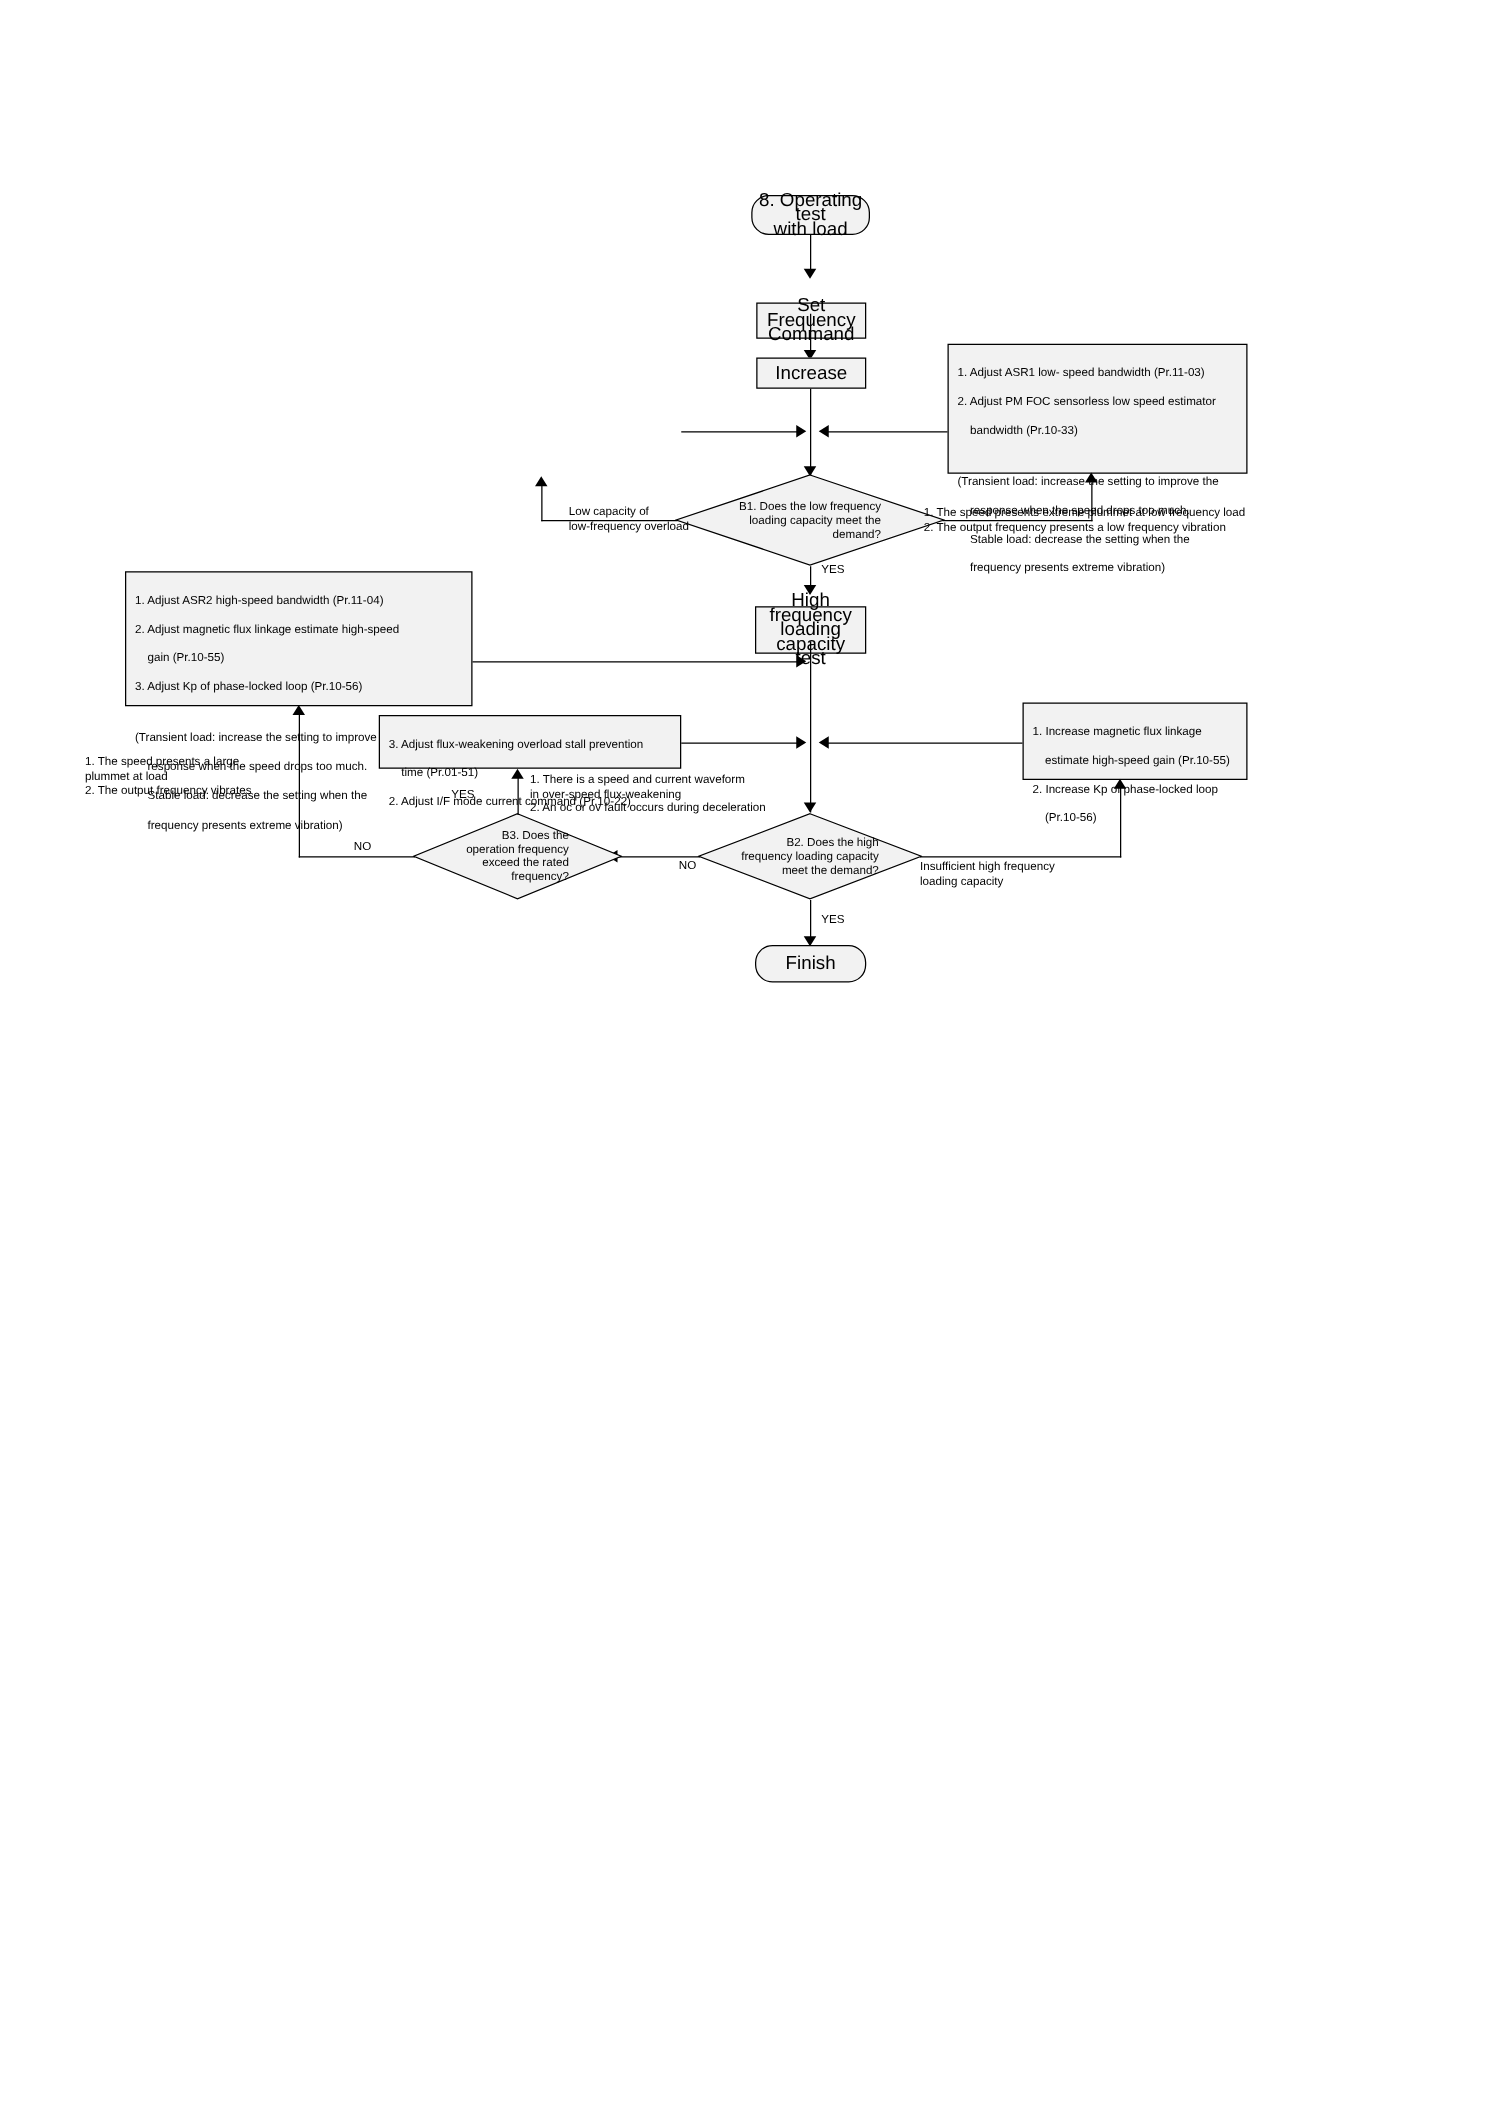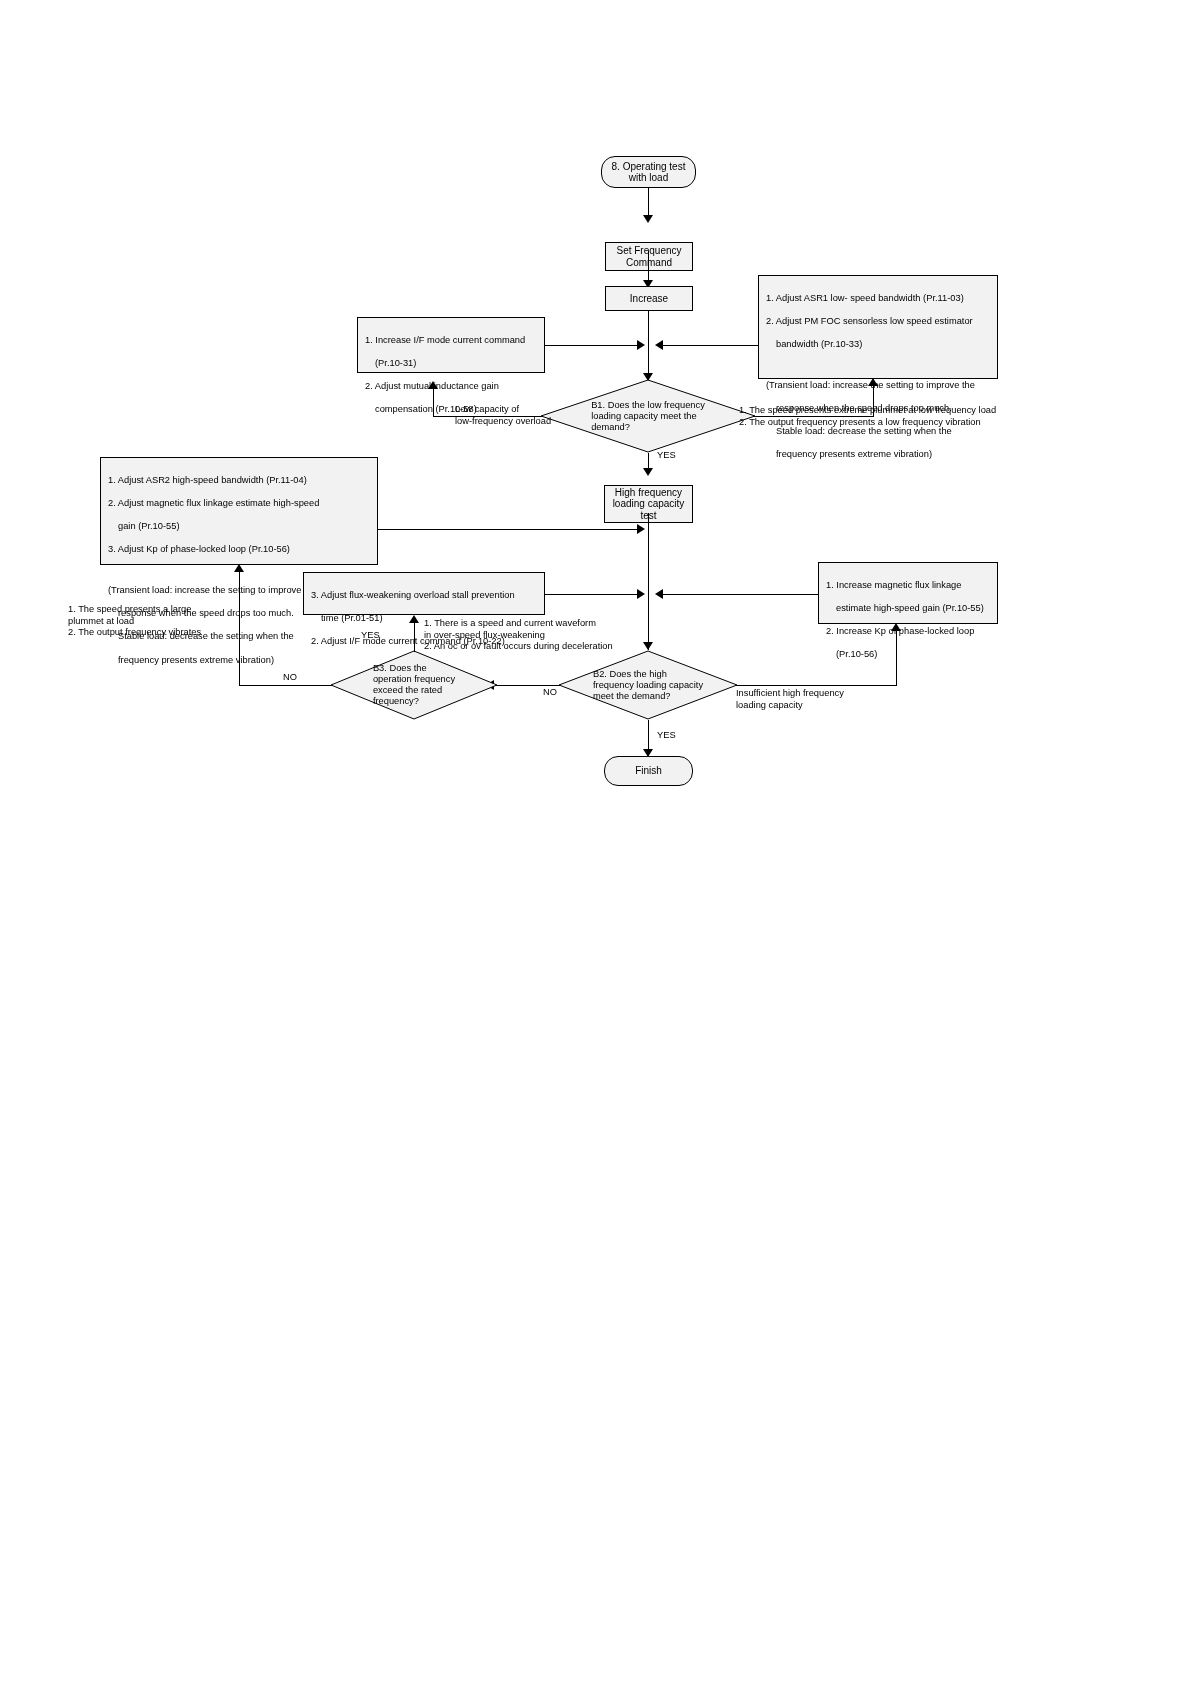--- a/index.html
+++ b/index.html
@@ -14,21 +14,21 @@
     height:1684px;
     background:#fff;
     overflow:hidden;
   }
   
   .node{
     position:absolute;
     box-sizing:border-box;
     border:1px solid #000;
     background:#f2f2f2;
-    font-size:10px;
+    font-size:15px;
     line-height:11.5px;
     display:flex;
     align-items:center;
     justify-content:center;
     text-align:center;
     padding:2px 3px;
   }
   .terminator{
     border-radius:14px;
   }
@@ -64,21 +64,21 @@
     position:absolute;
   }
   .diamond-wrap svg{display:block;}
   .diamond-label{
     position:absolute;
     left:0;top:0;
     width:100%;height:100%;
     display:flex;
     align-items:center;
     justify-content:center;
-    text-align:left;
+    text-align:right;
     font-size:9.3px;
     line-height:11px;
     padding:0 14px;
     box-sizing:border-box;
     white-space:pre-line;
   }
   
   .ln-h{position:absolute;height:0;border-top:1.4px solid #000;}
   .ln-v{position:absolute;width:0;border-left:1.4px solid #000;}
   .arrow{position:absolute;width:0;height:0;}
@@ -113,26 +113,20 @@
   <div class="ln-v" style="left:648px;top:251px;height:32px;"></div>
   <div class="arrow down" style="left:643px;top:280px;"></div>
 
   <div class="node process" style="left:605px;top:286px;width:88px;height:25px;">
     <span>Increase</span>
   </div>
 
   <div class="ln-v" style="left:648px;top:311px;height:70px;"></div>
   <div class="arrow down" style="left:643px;top:373px;"></div>
 
-  <div class="infobox" style="left:357px;top:317px;width:188px;height:56px;">
-    <span class="ln">1. Increase I/F mode current command</span>
-    <span class="ind">(Pr.10-31)</span>
-    <span class="ln">2. Adjust mutual inductance gain</span>
-    <span class="ind">compensation (Pr.10-58)</span>
-  </div>
 
   <div class="ln-h" style="left:545px;top:345px;width:96px;"></div>
   <div class="arrow right" style="left:637px;top:340px;"></div>
 
   <div class="infobox" style="left:758px;top:275px;width:240px;height:104px;">
     <span class="ln">1. Adjust ASR1 low- speed bandwidth (Pr.11-03)</span>
     <span class="ln">2. Adjust PM FOC sensorless low speed estimator</span>
     <span class="ind">bandwidth (Pr.10-33)</span>
     <span class="gap"></span>
     <span class="ln">(Transient load: increase the setting to improve the</span>

